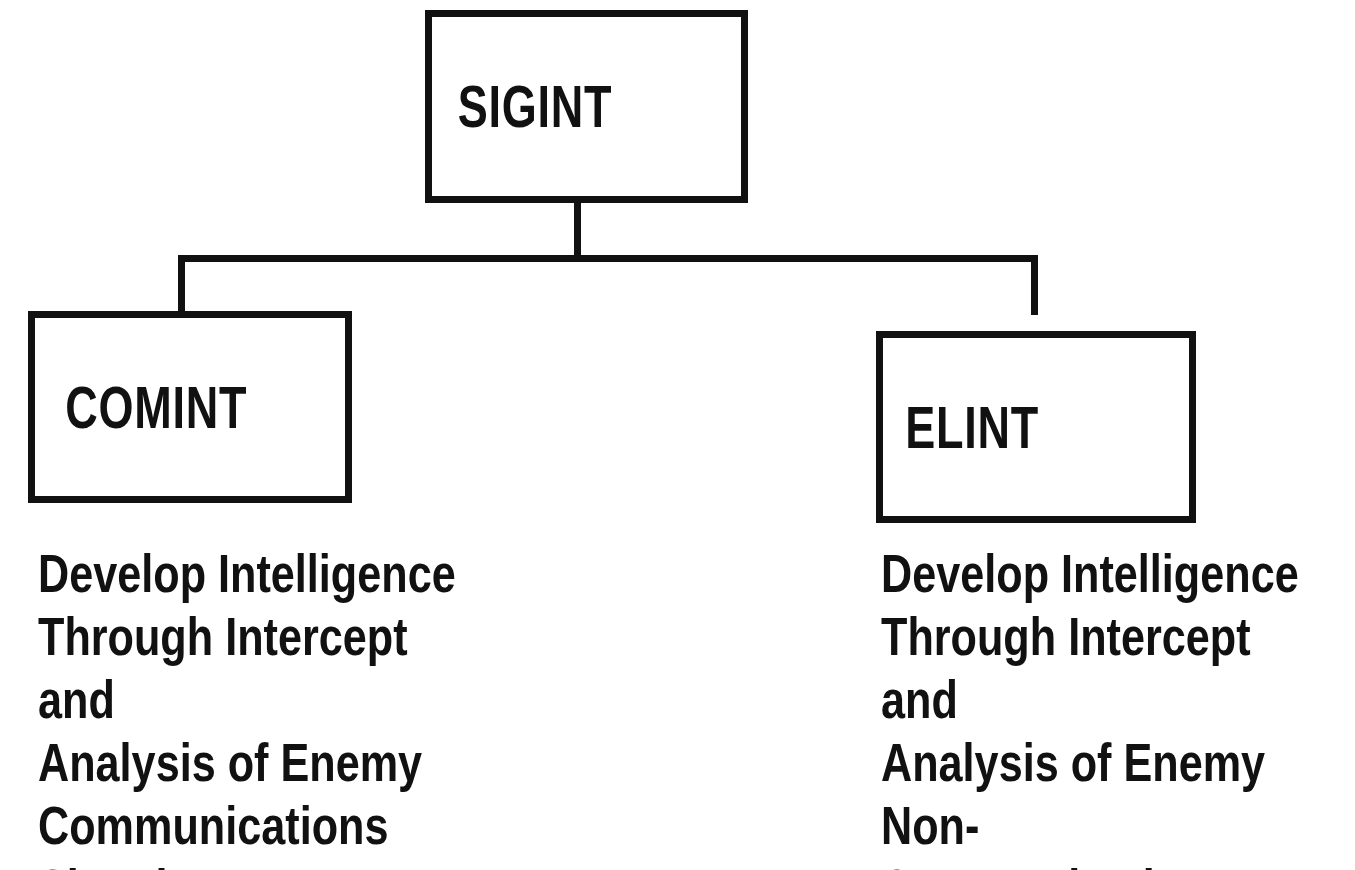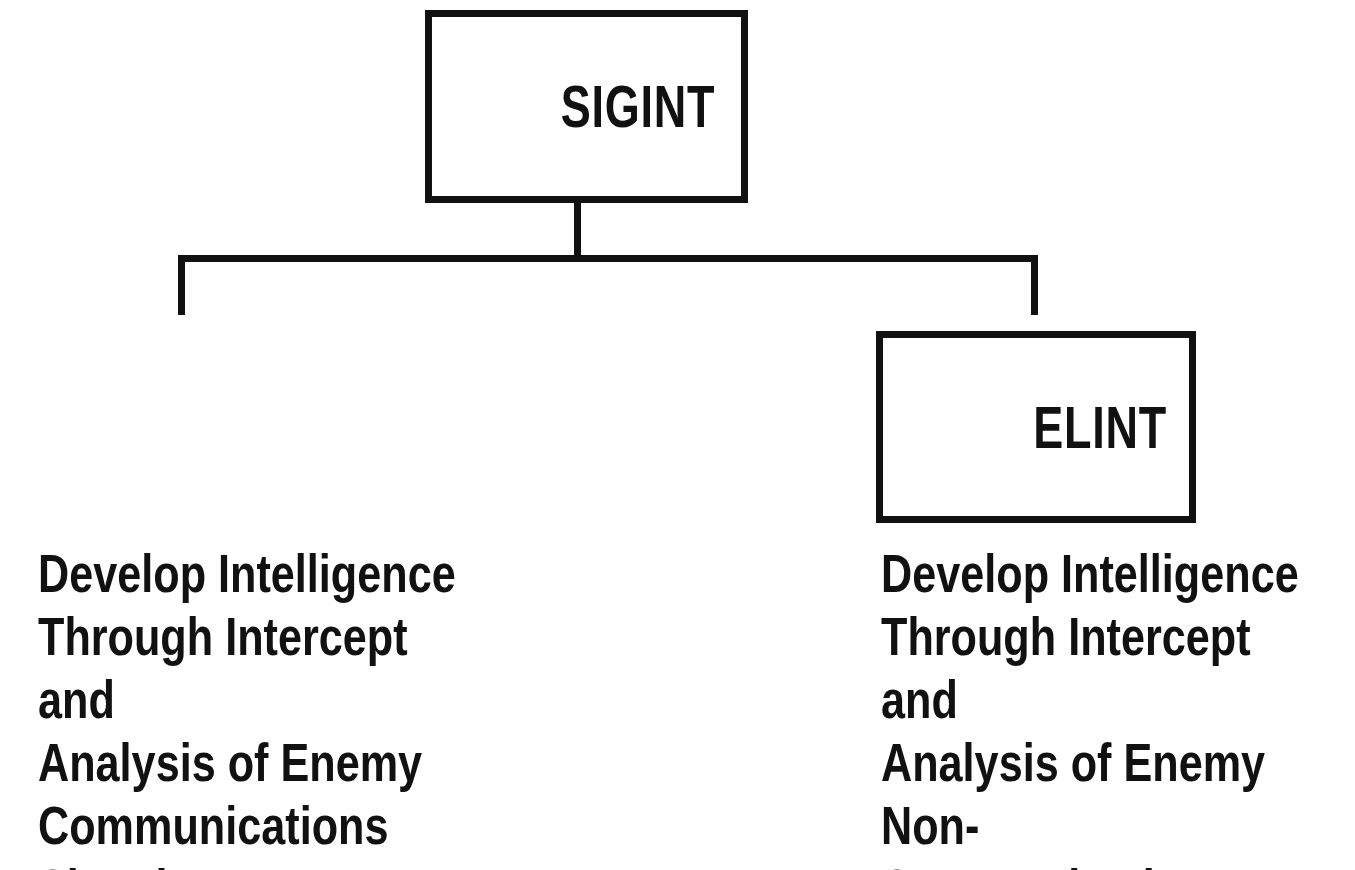--- a/index.html
+++ b/index.html
@@ -18,21 +18,21 @@
     height: 870px;
     background: var(--bg-color);
     overflow: hidden;
   }
   .node-box {
     position: absolute;
     border: 7px solid var(--line-color);
     background: var(--bg-color);
     display: flex;
     align-items: center;
-    justify-content: flex-end;
+    justify-content: flex-start;
   }
   .node-label {
     font-size: 60px;
     font-weight: bold;
     color: var(--text-color);
     letter-spacing: 1px;
     transform: scaleX(0.75);
     transform-origin: 50% 50%;
     white-space: nowrap;
   }
@@ -70,20 +70,23 @@
 
   <div class="node-box" id="box-root">
     <span class="node-label">SIGINT</span>
   </div>
 
   <div class="connector" id="stem-root"></div>
   <div class="connector" id="rail"></div>
   <div class="connector" id="drop-left"></div>
   <div class="connector" id="drop-right"></div>
 
+  <div class="node-box" id="box-left">
+    <span class="node-label">COMINT</span>
+  </div>
 
   <div class="node-box" id="box-right">
     <span class="node-label">ELINT</span>
   </div>
 
   <div class="desc" id="desc-left">Develop Intelligence
 Through Intercept and
 Analysis of Enemy
 Communications
 Signals</div>

